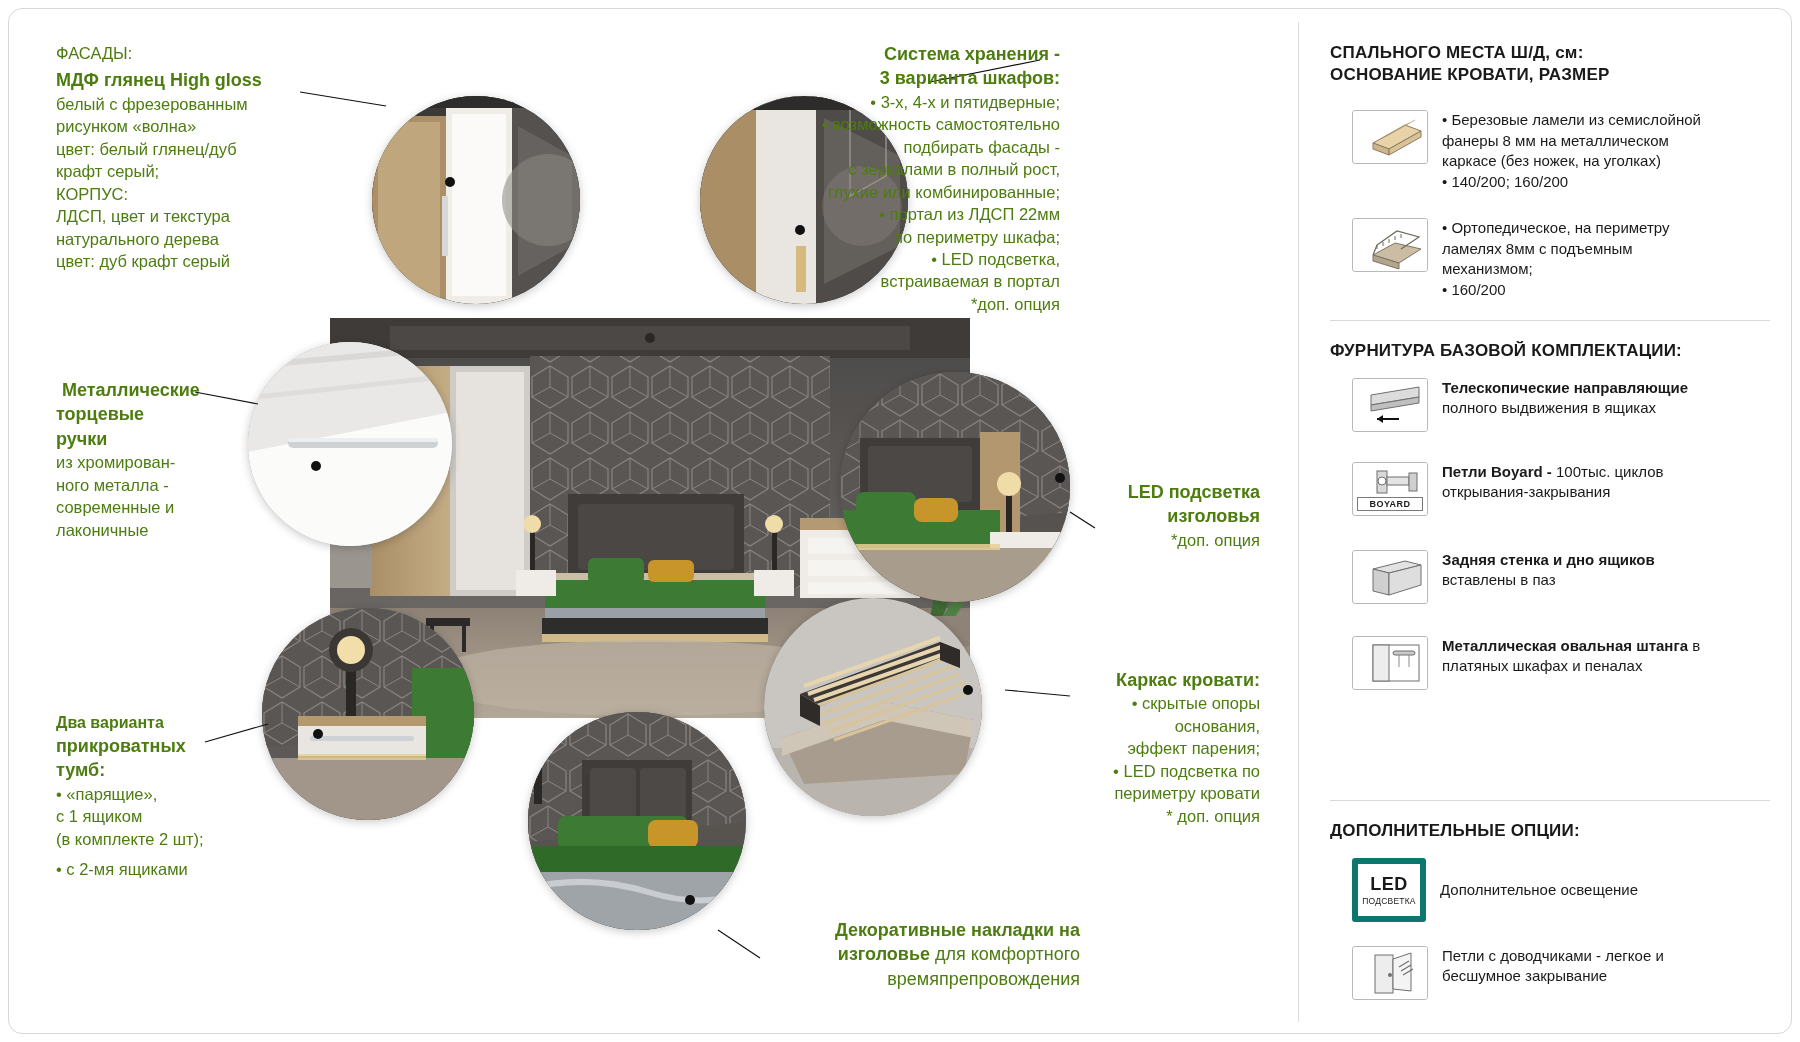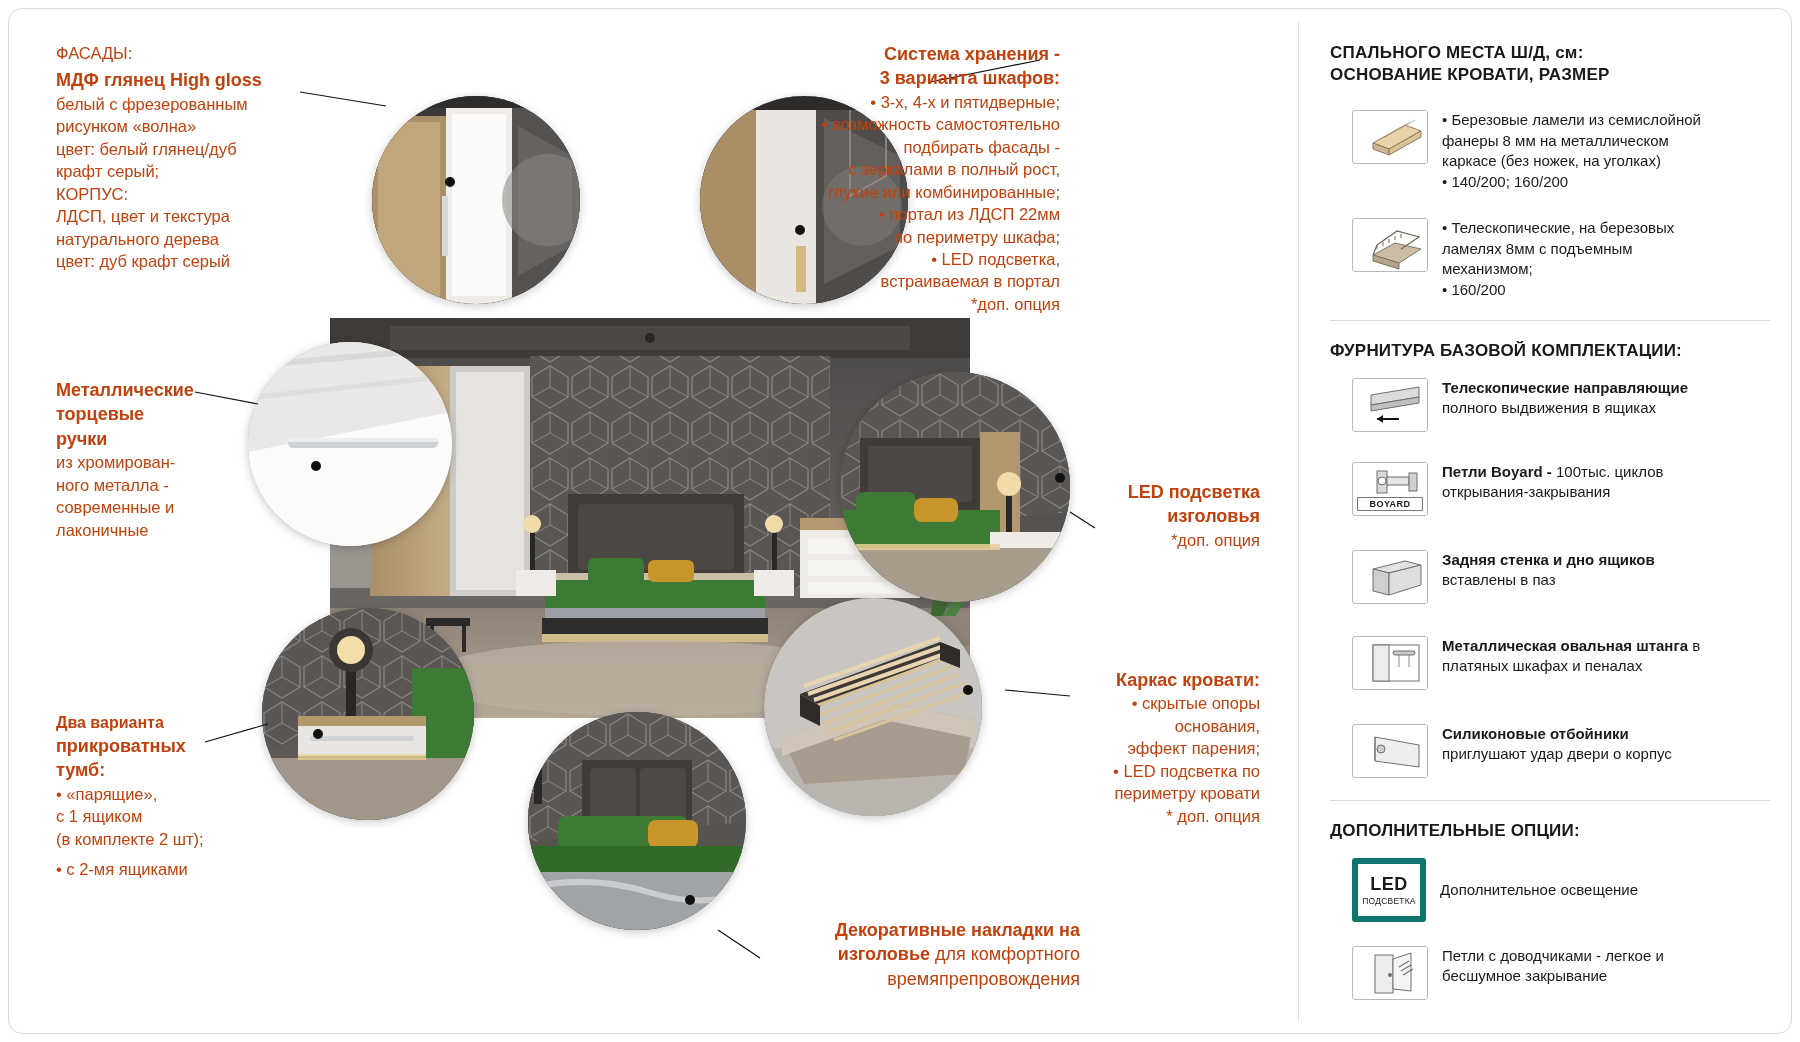--- a/index.html
+++ b/index.html
@@ -17,21 +17,21 @@
     background:#fff;
   }
   .sheet-border{
     position:absolute;left:8px;top:8px;width:1784px;height:1026px;
     border:1px solid #d8d8d8;border-radius:14px;box-sizing:border-box;
     pointer-events:none;
   }
   .vline{position:absolute;left:1298px;top:22px;width:1px;height:1000px;background:#dcdcdc;}
 
   
-  .tx{position:absolute;font-size:16.5px;line-height:1.36;color:#c2410c;}
+  .tx{position:absolute;font-size:16.5px;line-height:1.36;color:#4d7c0f;}
   .tx b, .bold{font-weight:bold;}
   .tx.right{text-align:right;}
 
   
   .bubble{
     position:absolute;border-radius:50%;
     overflow:hidden;
     box-shadow:0 2px 10px rgba(0,0,0,0.22);
     background:#6a6a68;
   }
@@ -294,21 +294,21 @@
     <div>рисунком «волна»</div>
     <div>цвет: белый глянец/дуб</div>
     <div>крафт серый;</div>
     <div>КОРПУС:</div>
     <div>ЛДСП, цвет и текстура</div>
     <div>натурального дерева</div>
     <div>цвет: дуб крафт серый</div>
   </div>
 
   <div class="tx" style="left:56px;top:378px;width:200px;">
-    <div class="bold" style="font-size:18px;">Металлические</div>
+    <div class="bold" style="font-size:18px;margin-left:6px;">Металлические</div>
     <div class="bold" style="font-size:18px;">торцевые</div>
     <div class="bold" style="font-size:18px;">ручки</div>
     <div>из хромирован-</div>
     <div>ного металла -</div>
     <div>современные и</div>
     <div>лаконичные</div>
   </div>
 
   <div class="tx" style="left:56px;top:712px;width:210px;">
     <div class="bold" style="font-size:16px;">Два варианта</div>
@@ -387,21 +387,21 @@
       <svg viewBox="0 0 62 52" width="62" height="52">
         <rect width="62" height="52" fill="#fff"></rect>
         <path d="M8 36 L30 24 L56 30 L34 44 Z" fill="#cbbca4" stroke="#7d7463" stroke-width="1"></path>
         <path d="M8 36 L8 42 L34 50 L34 44 Z" fill="#b3a48c" stroke="#7d7463" stroke-width="1"></path>
         <path d="M12 26 L32 12 L54 18 L36 30" fill="none" stroke="#6e675a" stroke-width="1.2"></path>
         <path d="M12 26 L12 30 M18 23 L18 27 M24 20 L24 24 M30 17 L30 21 M36 15 L36 19" stroke="#6e675a" stroke-width="1"></path>
         <path d="M12 26 L8 36" stroke="#6e675a" stroke-width="1.2"></path>
       </svg>
     </div>
     <div class="bullets">
-      <div>• Телескопические, на березовых</div>
+      <div>• Ортопедическое, на периметру</div>
       <div><span>ламелях 8мм </span><span class="b">с подъемным</span></div>
       <div><span class="b">механизмом;</span></div>
       <div>• 160/200</div>
     </div>
   </div>
 
   <div class="hr" style="top:320px;"></div>
 
   <div class="r-title" style="left:1330px;top:340px;width:440px;">ФУРНИТУРА БАЗОВОЙ КОМПЛЕКТАЦИИ:</div>
 
@@ -462,34 +462,20 @@
         <rect x="28" y="14" width="22" height="4" rx="2" fill="#c9c9c9" stroke="#6f6f6f"></rect>
         <path d="M34 18 L34 30 M44 18 L44 30" stroke="#8a8a8a"></path>
       </svg>
     </div>
     <div class="r-txt">
       <div><span class="b">Металлическая овальная штанга</span><span> в</span></div>
       <div>платяных шкафах и пеналах</div>
     </div>
   </div>
 
-  <div class="r-item" style="left:1352px;top:724px;width:430px;">
-    <div class="r-ico">
-      <svg viewBox="0 0 62 52" width="62" height="52">
-        <rect width="62" height="52" fill="#fff"></rect>
-        <path d="M10 12 L54 20 L54 42 L10 36 Z" fill="#eeeeee" stroke="#6f6f6f"></path>
-        <circle cx="16" cy="24" r="4" fill="#cfcfcf" stroke="#6f6f6f"></circle>
-        <path d="M10 12 L10 36" stroke="#6f6f6f"></path>
-      </svg>
-    </div>
-    <div class="r-txt">
-      <div class="b">Силиконовые отбойники</div>
-      <div>приглушают удар двери о корпус</div>
-    </div>
-  </div>
 
   <div class="hr" style="top:800px;"></div>
 
   <div class="r-title" style="left:1330px;top:820px;width:440px;">ДОПОЛНИТЕЛЬНЫЕ ОПЦИИ:</div>
 
   <div class="r-item" style="left:1352px;top:858px;width:430px;align-items:center;">
     <div class="led-box">
       <div class="l1">LED</div>
       <div class="l2">ПОДСВЕТКА</div>
     </div>

